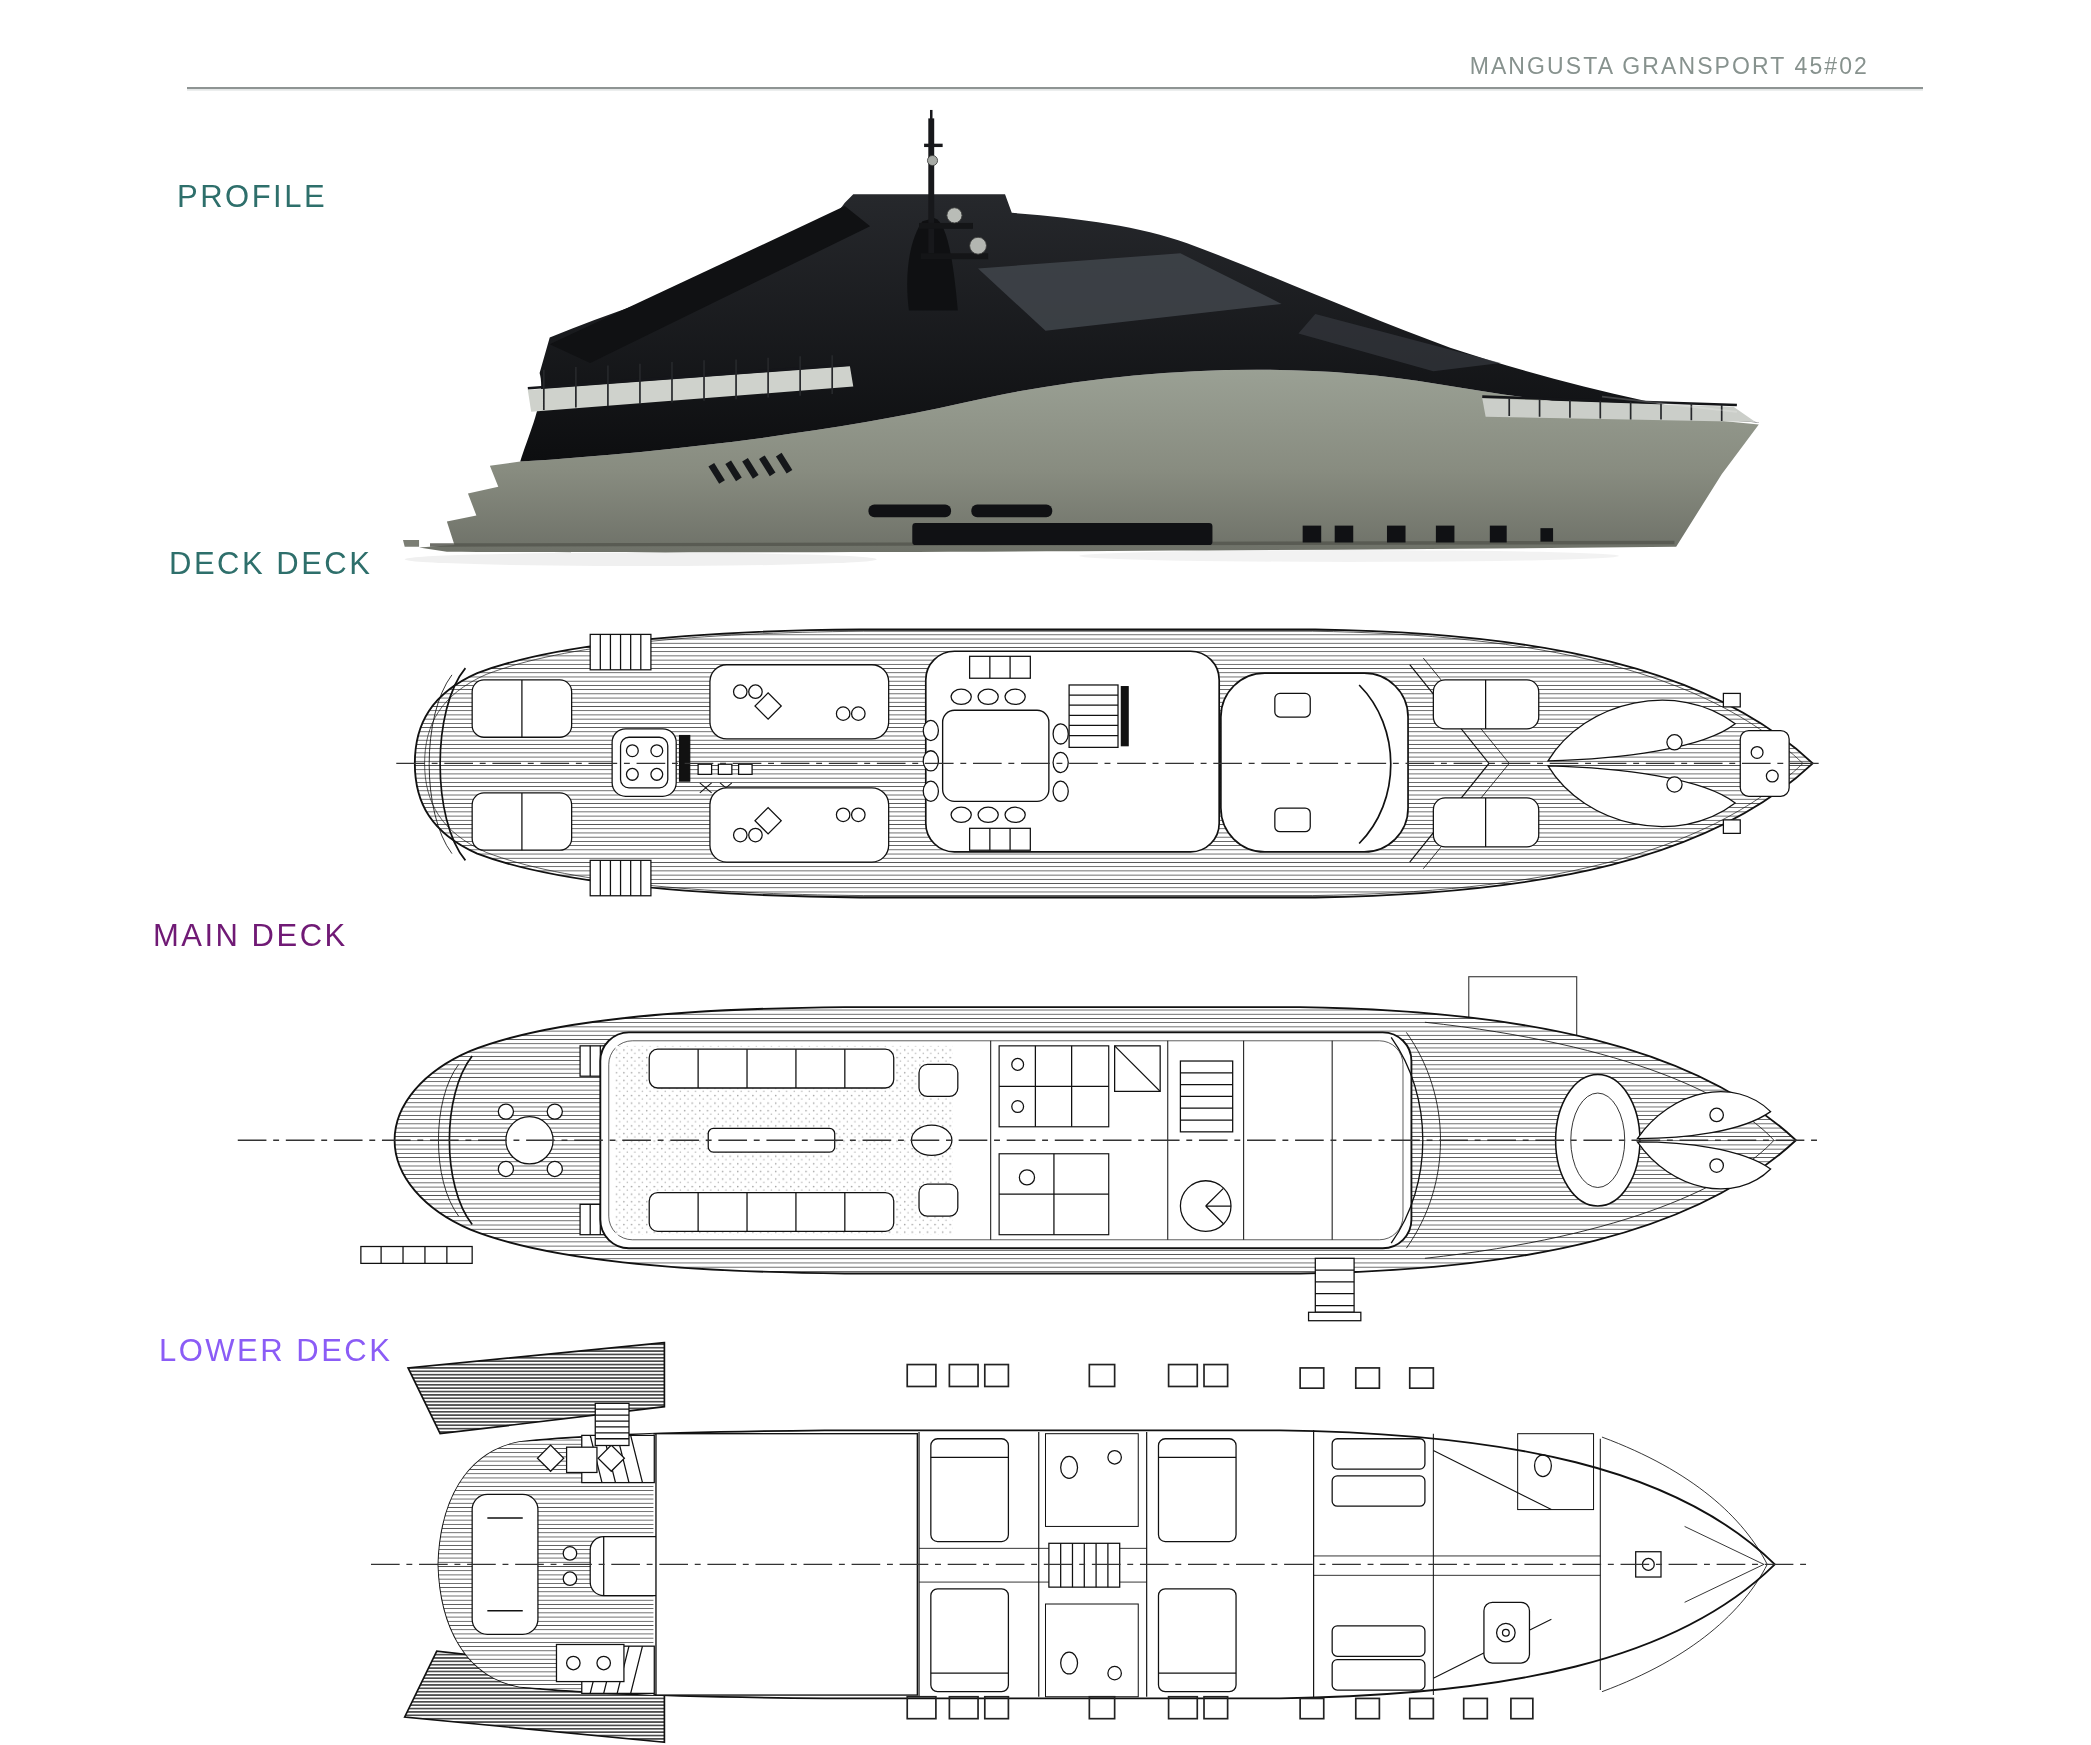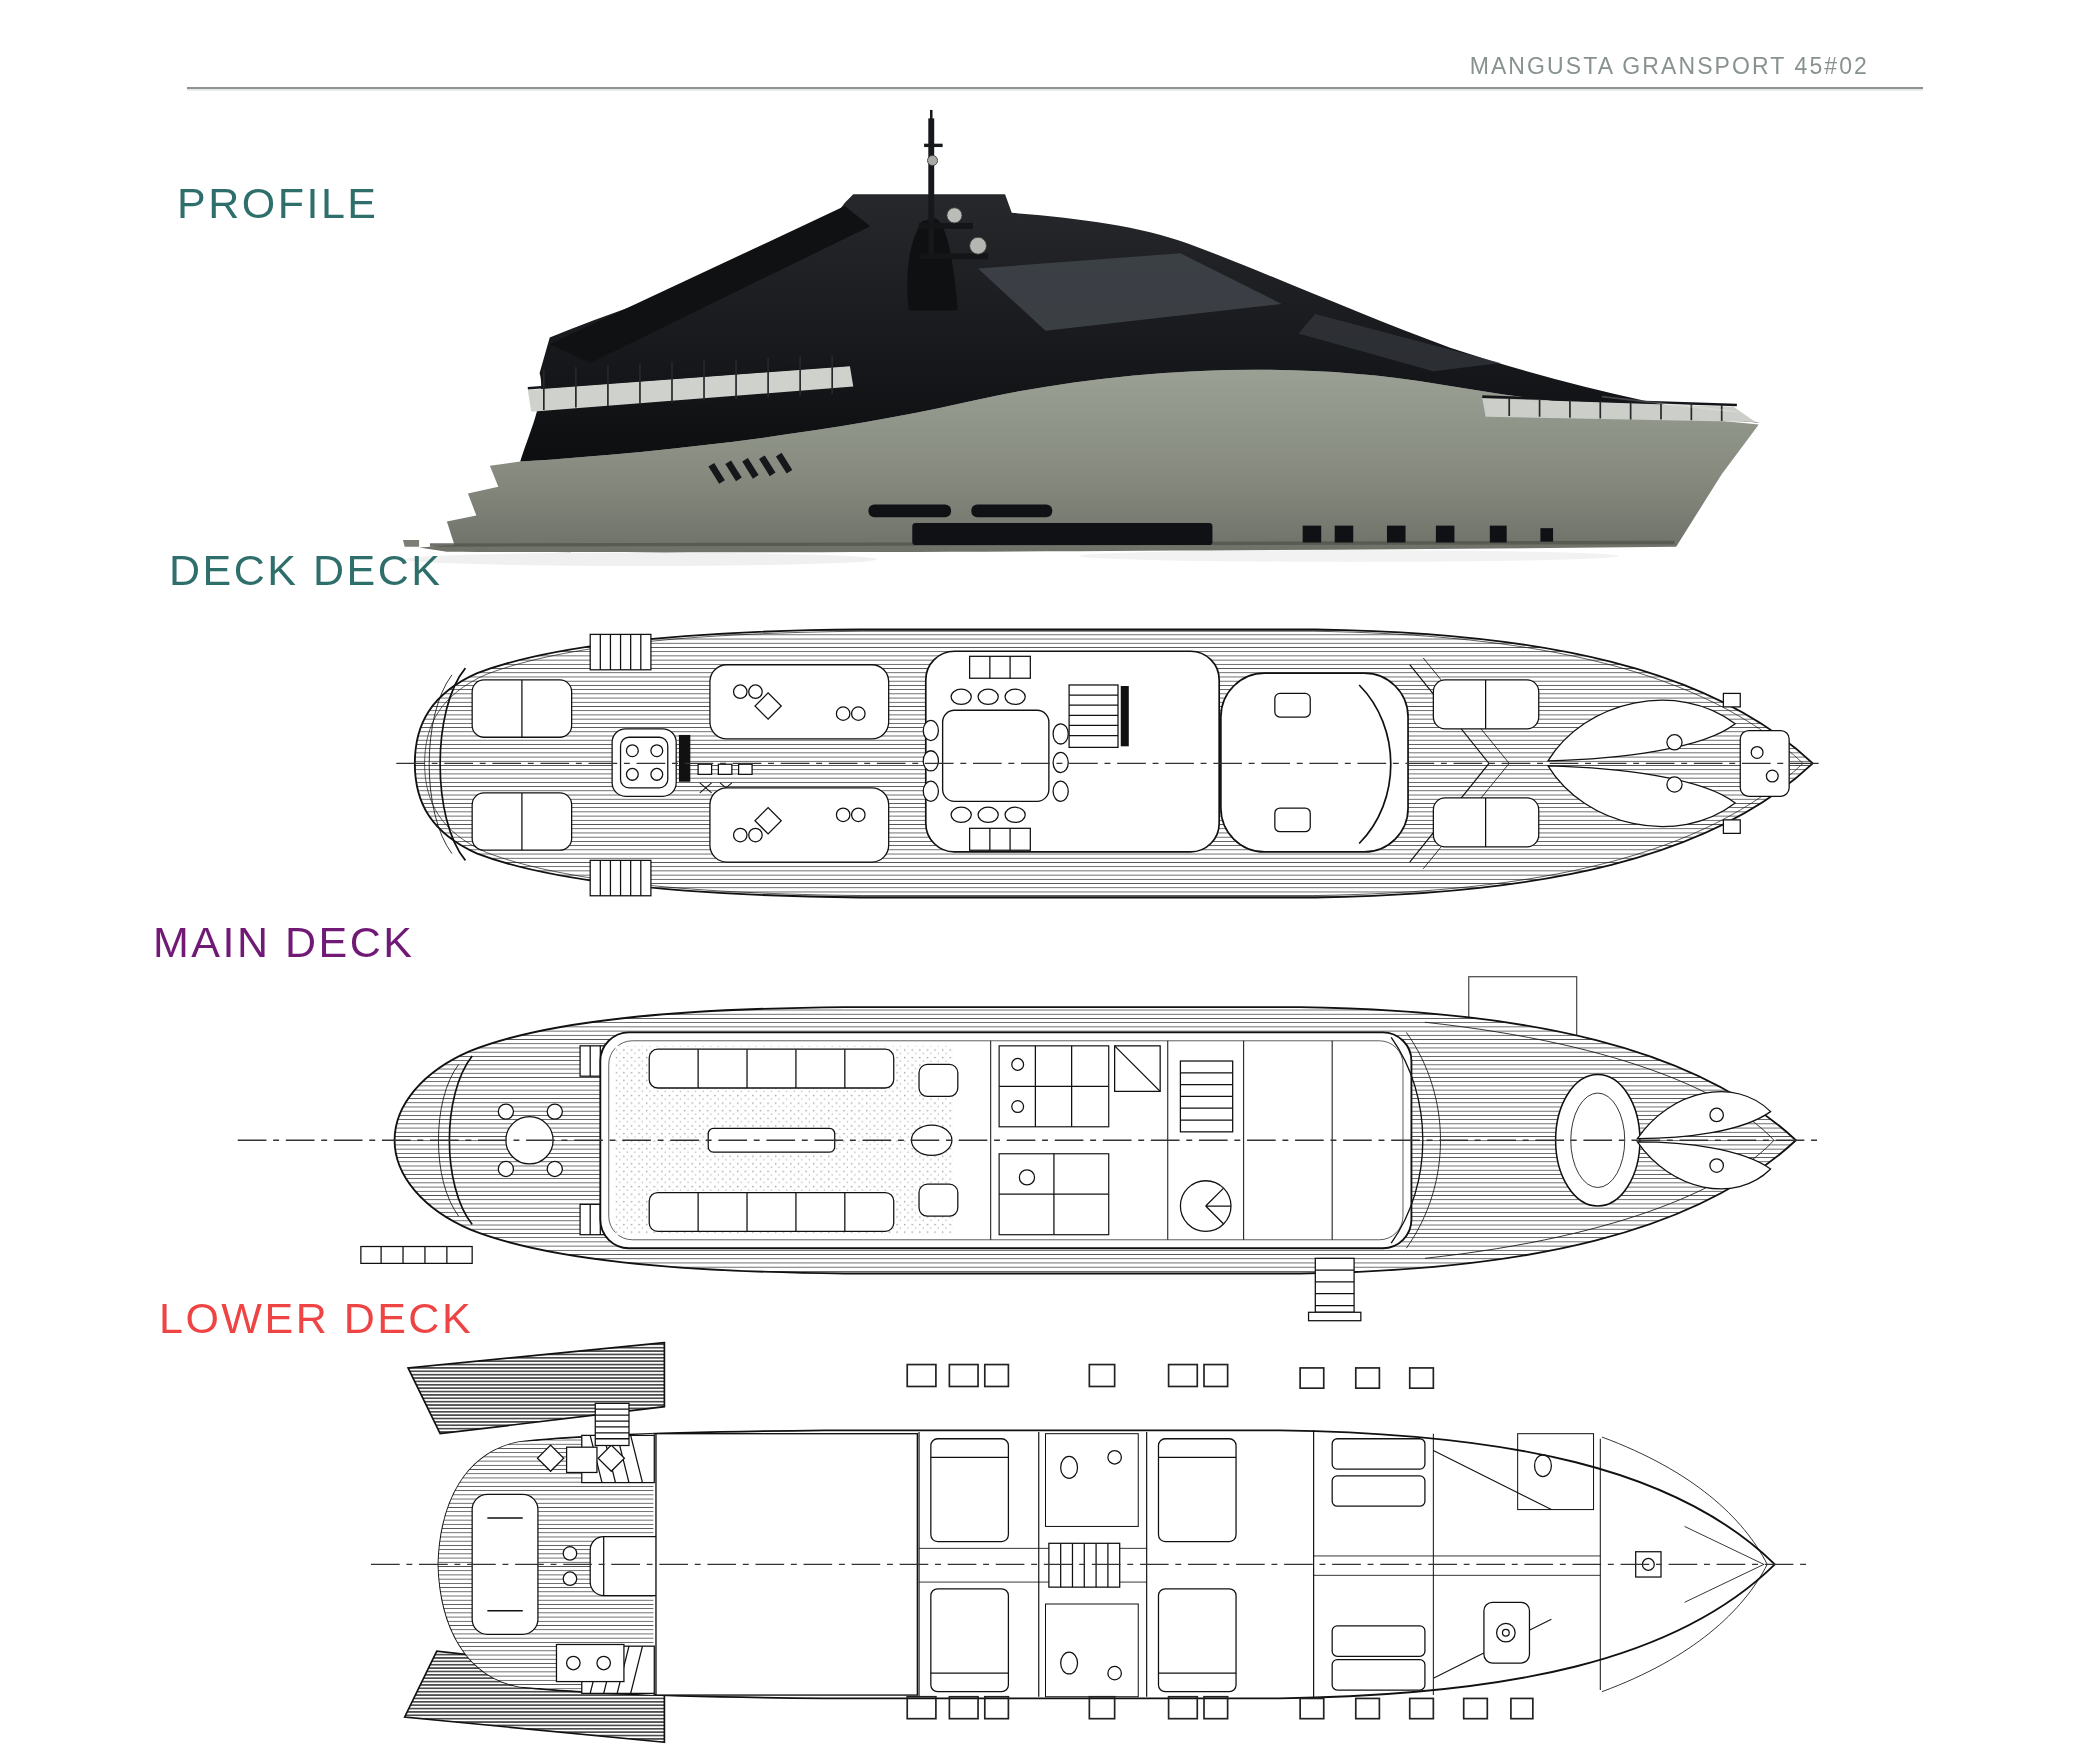--- a/index.html
+++ b/index.html
@@ -3,21 +3,21 @@
 <meta charset="utf-8">
 <style>
   html,body{margin:0;padding:0;background:#fff;}
   .page{position:relative;width:2091px;height:1746px;background:#ffffff;
         font-family:"Liberation Sans",sans-serif;overflow:hidden;}
   .art{position:absolute;left:0;top:0;}
   .doc-title{position:absolute;top:53px;right:222px;font-size:23px;
              letter-spacing:2.1px;color:#87928E;}
   .title-rule{position:absolute;top:87px;left:187px;width:1736px;height:1.7px;
               background:#8e9493;box-shadow:0 1.7px 0 #e4e7e7;}
-  .deck-label{position:absolute;font-size:43px;letter-spacing:2.5px;color:#2E6F6B;text-align:right;}
+  .deck-label{position:absolute;font-size:31px;letter-spacing:2.5px;color:#2E6F6B;text-align:right;}
   #lbl-profile{top:179px;left:177px;}
   #lbl-upper{top:546px;left:169px;}
   #lbl-main{top:918px;left:153px;}
   #lbl-lower{top:1294px;left:159px;}
 </style>
 </head>
 <body>
 
 <div class="page">
 
@@ -363,15 +363,15 @@
       <path d="M440,1855 H2150" stroke="#333" stroke-width="1.6" stroke-dasharray="34 8 7 8"></path>
     </g>
   </svg>
 
   <div class="doc-title" style="color: rgb(135, 146, 142); text-align: right;">MANGUSTA GRANSPORT 45#02</div>
   <div class="title-rule"></div>
 
   <div class="deck-label" id="lbl-profile" style="color: rgb(46, 111, 107);">PROFILE</div>
   <div class="deck-label" id="lbl-upper" style="color: rgb(46, 111, 107);">DECK DECK</div>
   <div class="deck-label" id="lbl-main" style="color: #701a75;">MAIN DECK</div>
-  <div class="deck-label" id="lbl-lower" style="color: #ef4444;">LOWER DECK</div>
+  <div class="deck-label" id="lbl-lower" style="color: #8b5cf6; margin-top: 39px;">LOWER DECK</div>
 </div>
 
 
 </body></html>

